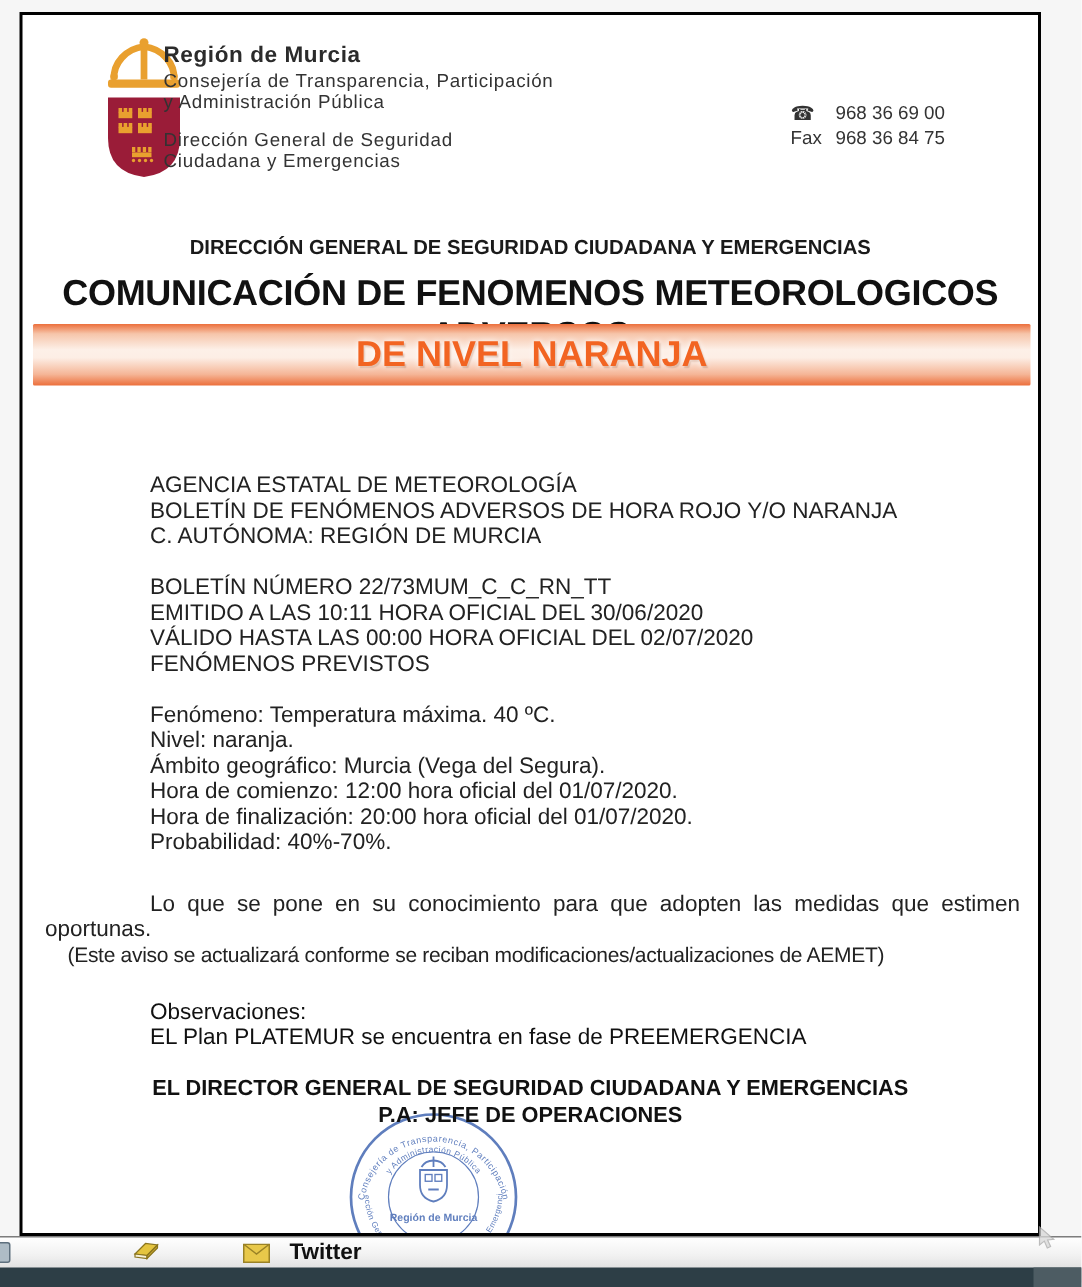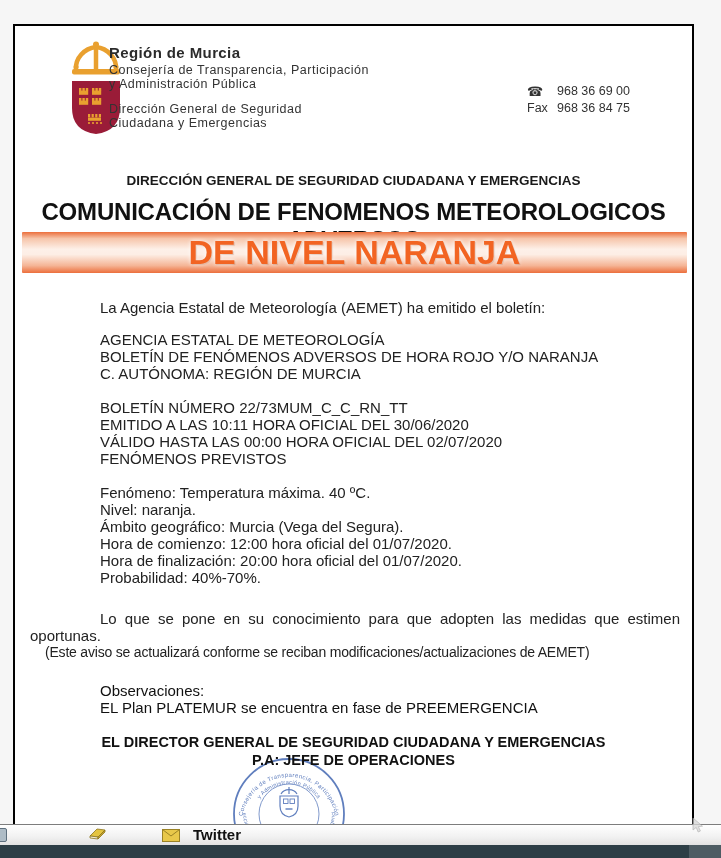--- a/index.html
+++ b/index.html
@@ -10,42 +10,41 @@
     background:#f6f6f6;
     overflow:hidden;
     color:#1d1d1d;
   }
   .document {
     position:absolute; left:13px; top:8px;
     width:681px; height:816px;
     background:#ffffff;
     border:2px solid #000;
     overflow:hidden;
-    margin-top:16px;
   }
   
   .logo-svg { position:absolute; left:50px; top:12px; }
   .org-block { position:absolute; left:94px; top:20px; line-height:14px; }
   .org-name { font-size:15px; font-weight:bold; color:#2b2b2b; letter-spacing:.4px; margin-bottom:3px; }
   .org-sub { font-size:12.5px; color:#333; letter-spacing:.5px; }
   .org-gap { height:11px; }
   .phone-block { position:absolute; left:512px; top:58px; font-size:12.5px; color:#333; }
   .phone-row { display:flex; margin-bottom:2px; }
   .phone-key { width:30px; }
   .phone-icon { font-size:13px; }
   
   .h1 { position:absolute; left:0; right:0; top:147px; text-align:center;
         font-size:13.5px; font-weight:bold; color:#1a1a1a; }
   .h2 { position:absolute; left:0; right:0; top:172px; text-align:center;
         font-size:24px; font-weight:bold; color:#111; letter-spacing:-0.2px; }
   .banner {
     position:absolute; left:7px; width:665px; top:206px; height:41px;
     background:linear-gradient(180deg,#ec6f3c 0%,#f6c5aa 16%,#fdf0e8 42%,#fdeee5 55%,#f5b596 82%,#ec6f3c 100%);
     text-align:center; line-height:41px;
-    font-size:34px; font-weight:bold; color:#f26422;
+    font-size:24px; font-weight:bold; color:#f26422;
     text-shadow:0 0 4px rgba(255,255,255,.95), 1px 1px 1px rgba(150,70,30,.35);
     border-radius:1px;
   }
   
   .bodytxt { font-size:15px; color:#222; line-height:17px; }
   .p-intro   { position:absolute; left:85px; top:273px; }
   .p-agency  { position:absolute; left:85px; top:305px; }
   .p-bullet  { position:absolute; left:85px; top:373px; }
   .p-phen    { position:absolute; left:85px; top:458px; }
   .p-notice  { position:absolute; left:15px; top:584px; width:650px;
@@ -152,21 +151,20 @@
     <div class="phone-row">
       <span class="phone-key">Fax</span>
       <span>968 36 84 75</span>
     </div>
   </div>
 
   <div class="h1">DIRECCIÓN GENERAL DE SEGURIDAD CIUDADANA Y EMERGENCIAS</div>
   <div class="h2">COMUNICACIÓN DE FENOMENOS METEOROLOGICOS ADVERSOS</div>
   <div class="banner">DE NIVEL NARANJA</div>
 
-  <div class="bodytxt p-intro">La Agencia Estatal de Meteorología (AEMET) ha emitido el boletín:</div>
 
   <div class="bodytxt p-agency">
     <div>AGENCIA ESTATAL DE METEOROLOGÍA</div>
     <div>BOLETÍN DE FENÓMENOS ADVERSOS DE HORA ROJO Y/O NARANJA</div>
     <div>C. AUTÓNOMA: REGIÓN DE MURCIA</div>
   </div>
 
   <div class="bodytxt p-bullet">
     <div>BOLETÍN NÚMERO 22/73MUM_C_C_RN_TT</div>
     <div>EMITIDO A LAS 10:11 HORA OFICIAL DEL 30/06/2020</div>

